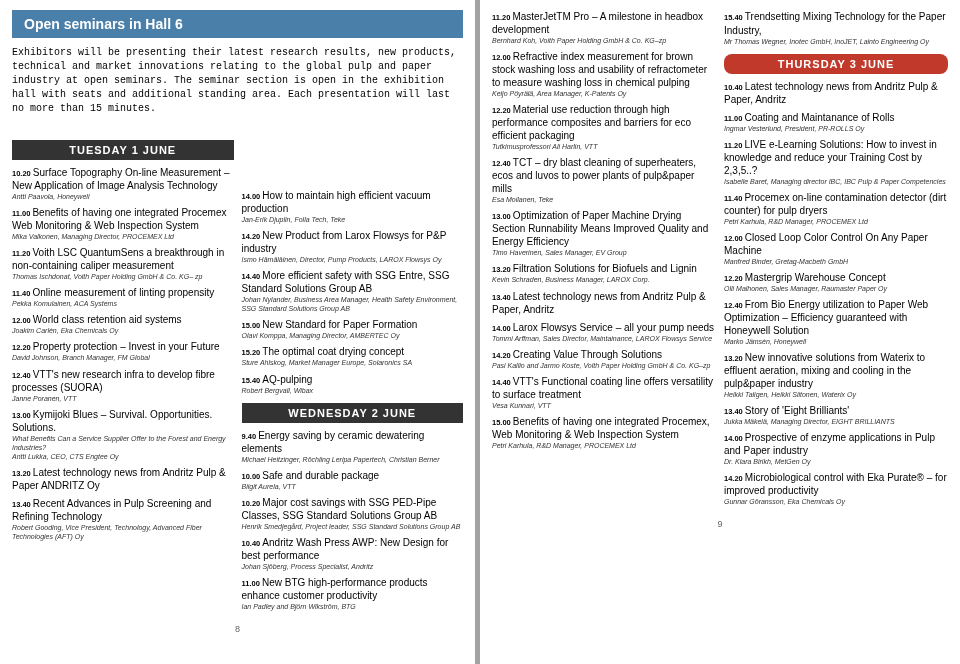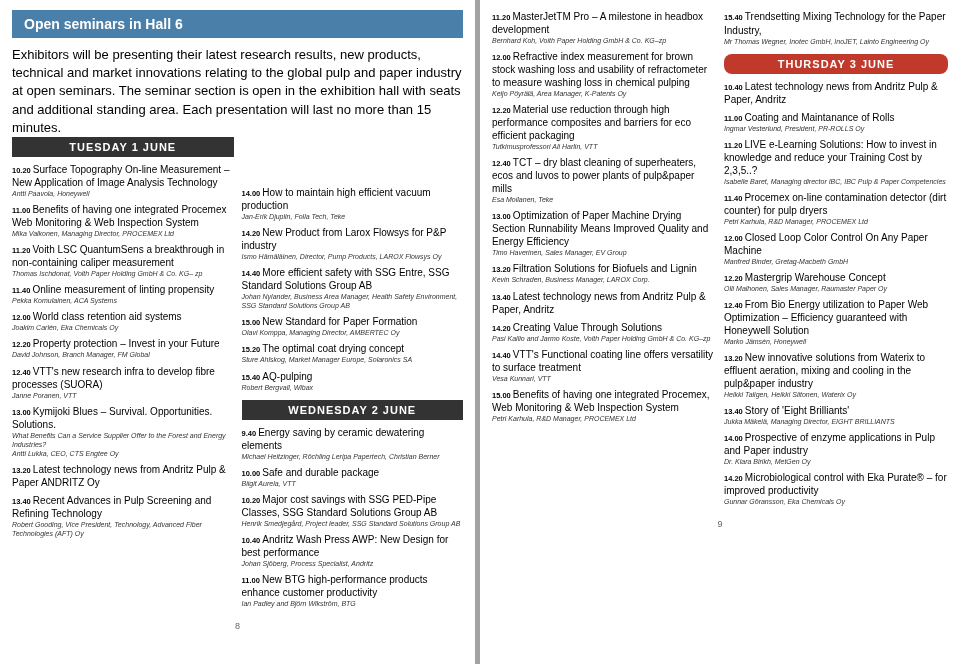--- a/index.html
+++ b/index.html
@@ -32,23 +32,24 @@
     .hall-header {
       background: #4a7faa;
       color: #fff;
       font-size: 14px;
       font-weight: bold;
       padding: 6px 12px;
       margin-bottom: 8px;
     }
 
     .intro-text {
-      font-size: 13px;
+      font-size: 10px;
       line-height: 1.4;
-      margin-bottom: 0;
+      margin-bottom: 24px;
+      font-family: Liberation Mono, monospace;
     }
 
     .day-header {
       background: #333;
       color: #fff;
       font-size: 11px;
       font-weight: bold;
       padding: 4px 8px;
       margin-bottom: 6px;
       text-align: center;
@@ -232,20 +233,24 @@
           <span class="session-speaker">Timo Haverinen, Sales Manager, EV Group</span>
         </div>
         <div class="session-block">
           <span class="session-time">13.20 </span><span class="session-title">Filtration Solutions for Biofuels and Lignin</span><br>
           <span class="session-speaker">Kevin Schraden, Business Manager, LAROX Corp.</span>
         </div>
         <div class="session-block">
           <span class="session-time">13.40 </span><span class="session-title">Latest technology news from Andritz Pulp &amp; Paper, Andritz</span>
         </div>
         <div class="session-block">
+          <span class="session-time">14.00 </span><span class="session-title">Larox Flowsys Service – all your pump needs</span><br>
+          <span class="session-speaker">Tommi Arffman, Sales Director, Maintainance, LAROX Flowsys Service</span>
+        </div>
+        <div class="session-block">
           <span class="session-time">14.20 </span><span class="session-title">Creating Value Through Solutions</span><br>
           <span class="session-speaker">Pasi Kallio and Jarmo Koste, Voith Paper Holding GmbH &amp; Co. KG–zp</span>
         </div>
         <div class="session-block">
           <span class="session-time">14.40 </span><span class="session-title">VTT's Functional coating line offers versatility to surface treatment</span><br>
           <span class="session-speaker">Vesa Kunnari, VTT</span>
         </div>
         <div class="session-block">
           <span class="session-time">15.00 </span><span class="session-title">Benefits of having one integrated Procemex, Web Monitoring &amp; Web Inspection System</span><br>
           <span class="session-speaker">Petri Karhula, R&amp;D Manager, PROCEMEX Ltd</span>

